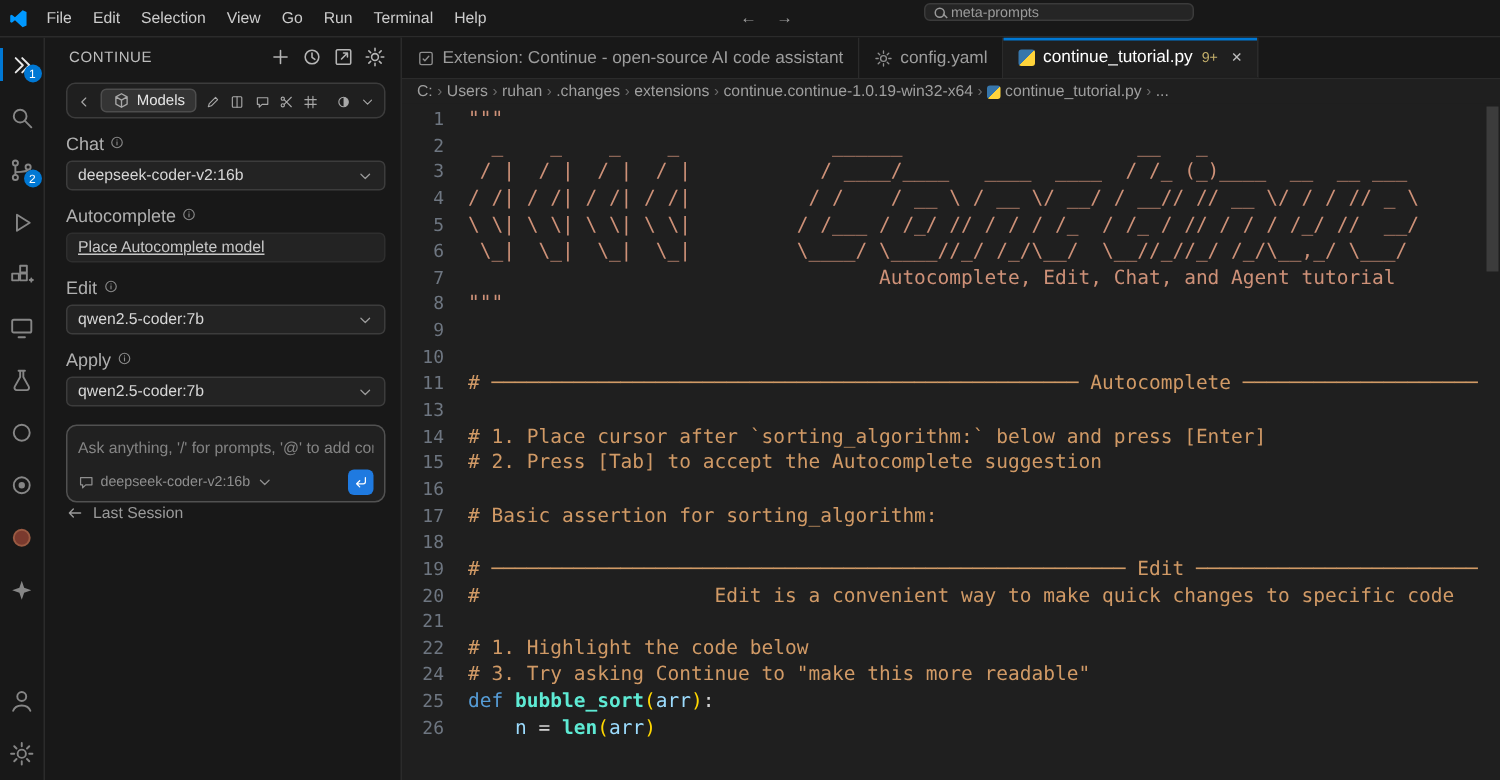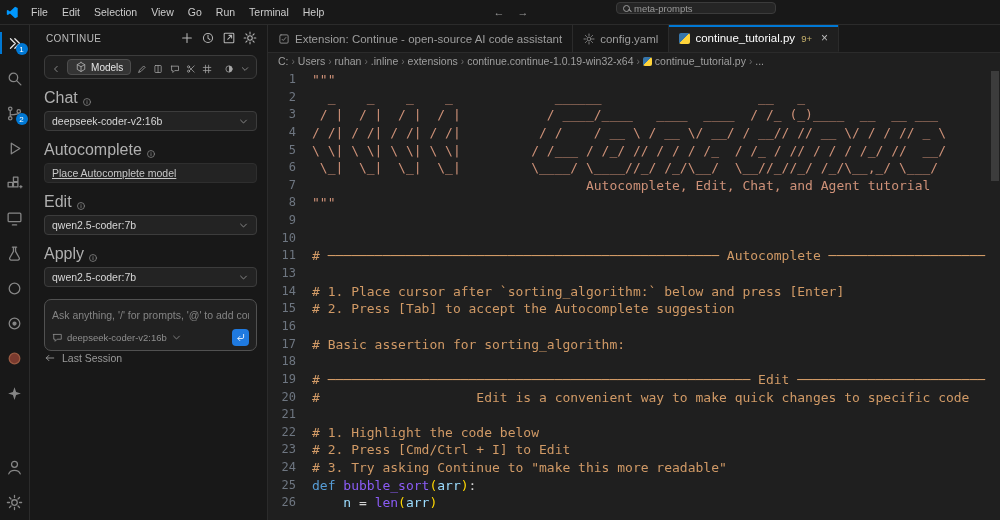--- a/index.html
+++ b/index.html
@@ -8,21 +8,21 @@
 
   
   .titlebar { height:16px; background:#181818; border-bottom:1px solid #2b2b2b;
     display:flex; align-items:center; padding:12px 6px; position:relative; font-size:10.5px; }
   .vscode-logo { width:13px; height:13px; margin-right:6px; flex:0 0 auto; }
   .vscode-logo svg { width:100%; height:100%; }
   .menus { display:flex; gap:2px; }
   .menu-item { padding:0 6px; color:#cccccc; cursor:default; border-radius:3px; }
   .nav-arrows { position:absolute; left:492px; display:flex; gap:10px; color:#9d9d9d; font-size:11px; }
   .nav-arrow { width:14px; text-align:center; }
-  .searchbox { position:absolute; left:616px; top:2px; width:160px; height:12px;
+  .searchbox { position:absolute; left:616px; top:2px; width:180px; height:12px;
     background:#252525; border:1px solid #3b3b3b; border-radius:4px;
     display:flex; align-items:center; gap:4px; padding:0 6px; color:#9a9a9a; font-size:9.5px; }
   .mag { width:7px; height:7px; border:1.2px solid #9a9a9a; border-radius:50%; position:relative; flex:0 0 auto; }
   .mag::after { content:""; position:absolute; width:4px; height:1.2px; background:#9a9a9a;
     transform:rotate(45deg); right:-3px; bottom:-1px; }
 
   
   .main { display:flex; height:504px; }
 
   
@@ -50,21 +50,21 @@
 
   .models-row { margin:4px 10px 0 14px; border:1px solid #3c3c3c; border-radius:6px;
     background:#1f1f1f; display:flex; align-items:center; gap:6px; padding:3px 6px; }
   .models-chip { display:flex; align-items:center; gap:4px; background:#343434;
     border:1px solid #4d4d4d; border-radius:4px; padding:1px 7px; font-size:10px; color:#e6e6e6; }
   .mr-icon { width:12px; height:12px; color:#a8a8a8; cursor:pointer; }
   .mr-icon svg { width:100%; height:100%; }
   .mr-spacer { flex:1; }
 
   .sb-field { padding:0 10px 0 14px; }
-  .sb-label { display:flex; align-items:center; gap:4px; font-size:16px; color:#b0b0b0;
+  .sb-label { display:flex; align-items:flex-start; gap:4px; font-size:12px; color:#b0b0b0;
     margin-top:10px; margin-bottom:4px; }
   .info-ic { width:10px; height:10px; color:#8a8a8a; }
   .info-ic svg { width:100%; height:100%; }
   .sb-select { height:20px; background:#232323; border:1px solid #3c3c3c; border-radius:4px;
     display:flex; align-items:center; padding:0 7px; font-size:10.5px; color:#d6d6d6; cursor:pointer; }
   .sb-select .chev { margin-left:auto; width:11px; height:11px; color:#9a9a9a; }
   .chev svg { width:100%; height:100%; }
   .setup-btn { height:20px; background:#232323; border:1px solid #2e2e2e; border-radius:4px;
     display:flex; align-items:center; padding:0 7px; font-size:10.5px; color:#c7c7c7;
     text-decoration:underline; cursor:pointer; }
@@ -106,21 +106,21 @@
     font-size:10.5px; color:#9f9f9f; background:#1f1f1f; white-space:nowrap; overflow:hidden; }
   .bc-item { cursor:pointer; display:flex; align-items:center; gap:3px; }
   .bc-sep { color:#6b6b6b; font-size:10px; }
 
   .code { flex:1; font-family:"DejaVu Sans Mono", monospace; font-size:13px;
     line-height:17.65px; padding-top:2px; overflow:hidden; position:relative; }
   .line { display:flex; white-space:pre; height:17.65px; }
   .ln { width:44px; flex:0 0 auto; text-align:right; padding-right:16px; color:#6e7681; font-size:12px; cursor:pointer; }
   .lc { flex:1; overflow:hidden; }
   .str { color:#ce9178; } .com { color:#d19a66; } .kw { color:#569cd6; }
-  .fn { color:#8b5cf6; } .va { color:#9cdcfe; } .pa { color:#ffd700; } .pl { color:#d4d4d4; }
+  .fn { color:#5eead4;font-weight:bold; } .va { color:#9cdcfe; } .pa { color:#ffd700; } .pl { color:#d4d4d4; }
 
   .vscroll { position:absolute; top:46px; right:0; width:10px; bottom:0; }
   .vthumb { position:absolute; top:0; right:1px; width:8px; height:110px; background:rgba(121,121,121,.32); }
 </style>
 </head>
 <body>
 
 <div class="titlebar">
   <span class="vscode-logo">
     <svg viewBox="0 0 16 16">
@@ -411,21 +411,21 @@
         <span class="bc-sep">›</span>
         <span class="bc-item">
           <span>Users</span>
         </span>
         <span class="bc-sep">›</span>
         <span class="bc-item">
           <span>ruhan</span>
         </span>
         <span class="bc-sep">›</span>
         <span class="bc-item">
-          <span>.inline</span>
+          <span>.changes</span>
         </span>
         <span class="bc-sep">›</span>
         <span class="bc-item">
           <span>extensions</span>
         </span>
         <span class="bc-sep">›</span>
         <span class="bc-item">
           <span>continue.continue-1.0.19-win32-x64</span>
         </span>
         <span class="bc-sep">›</span>
@@ -453,21 +453,20 @@
         <div class="line"><span class="ln">13</span><span class="lc"></span></div>
         <div class="line"><span class="ln">14</span><span class="lc"><span class="com"># 1. Place cursor after `sorting_algorithm:` below and press [Enter]</span></span></div>
         <div class="line"><span class="ln">15</span><span class="lc"><span class="com"># 2. Press [Tab] to accept the Autocomplete suggestion</span></span></div>
         <div class="line"><span class="ln">16</span><span class="lc"></span></div>
         <div class="line"><span class="ln">17</span><span class="lc"><span class="com"># Basic assertion for sorting_algorithm:</span></span></div>
         <div class="line"><span class="ln">18</span><span class="lc"></span></div>
         <div class="line"><span class="ln">19</span><span class="lc"><span class="com"># ────────────────────────────────────────────────────── Edit ────────────────────────</span></span></div>
         <div class="line"><span class="ln">20</span><span class="lc"><span class="com">#                    Edit is a convenient way to make quick changes to specific code</span></span></div>
         <div class="line"><span class="ln">21</span><span class="lc"></span></div>
         <div class="line"><span class="ln">22</span><span class="lc"><span class="com"># 1. Highlight the code below</span></span></div>
-        <div class="line"><span class="ln">23</span><span class="lc"><span class="com"># 2. Press [Cmd/Ctrl + I] to Edit</span></span></div>
         <div class="line"><span class="ln">24</span><span class="lc"><span class="com"># 3. Try asking Continue to "make this more readable"</span></span></div>
         <div class="line"><span class="ln">25</span><span class="lc"><span class="kw">def</span><span class="pl"> </span><span class="fn">bubble_sort</span><span class="pa">(</span><span class="va">arr</span><span class="pa">)</span><span class="pl">:</span></span></div>
         <div class="line"><span class="ln">26</span><span class="lc"><span class="pl">    </span><span class="va">n</span><span class="pl"> = </span><span class="fn">len</span><span class="pa">(</span><span class="va">arr</span><span class="pa">)</span></span></div>
       </div>
     <div class="vscroll">
       <div class="vthumb"></div>
     </div>
   </div>
 </div>
 

